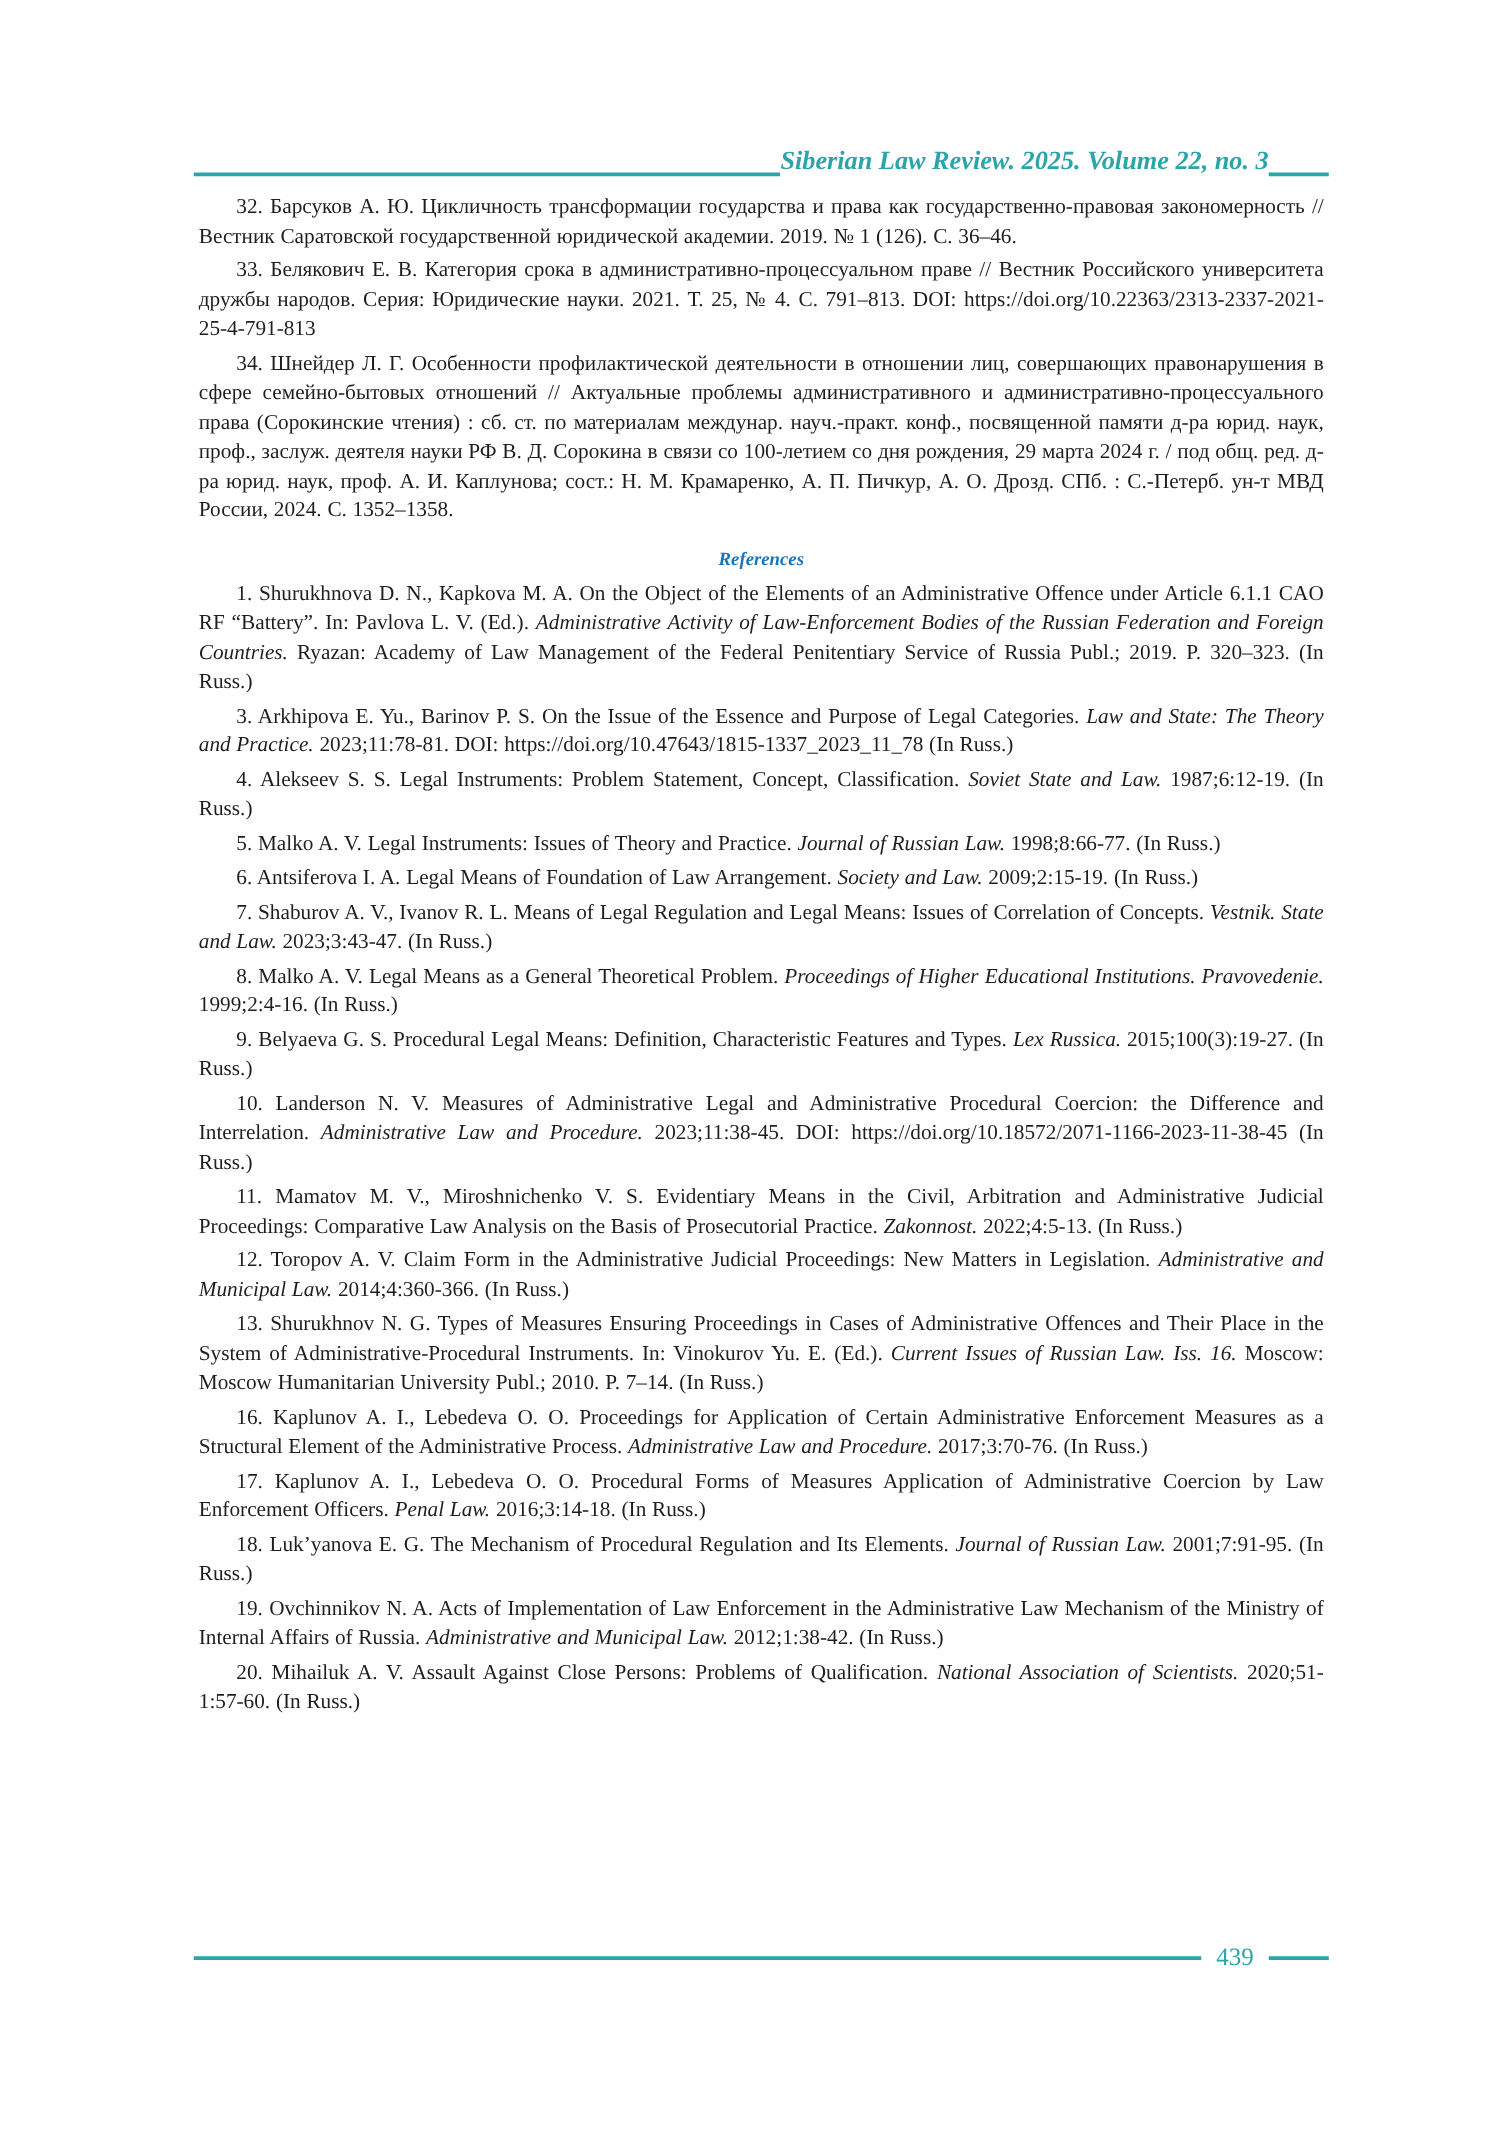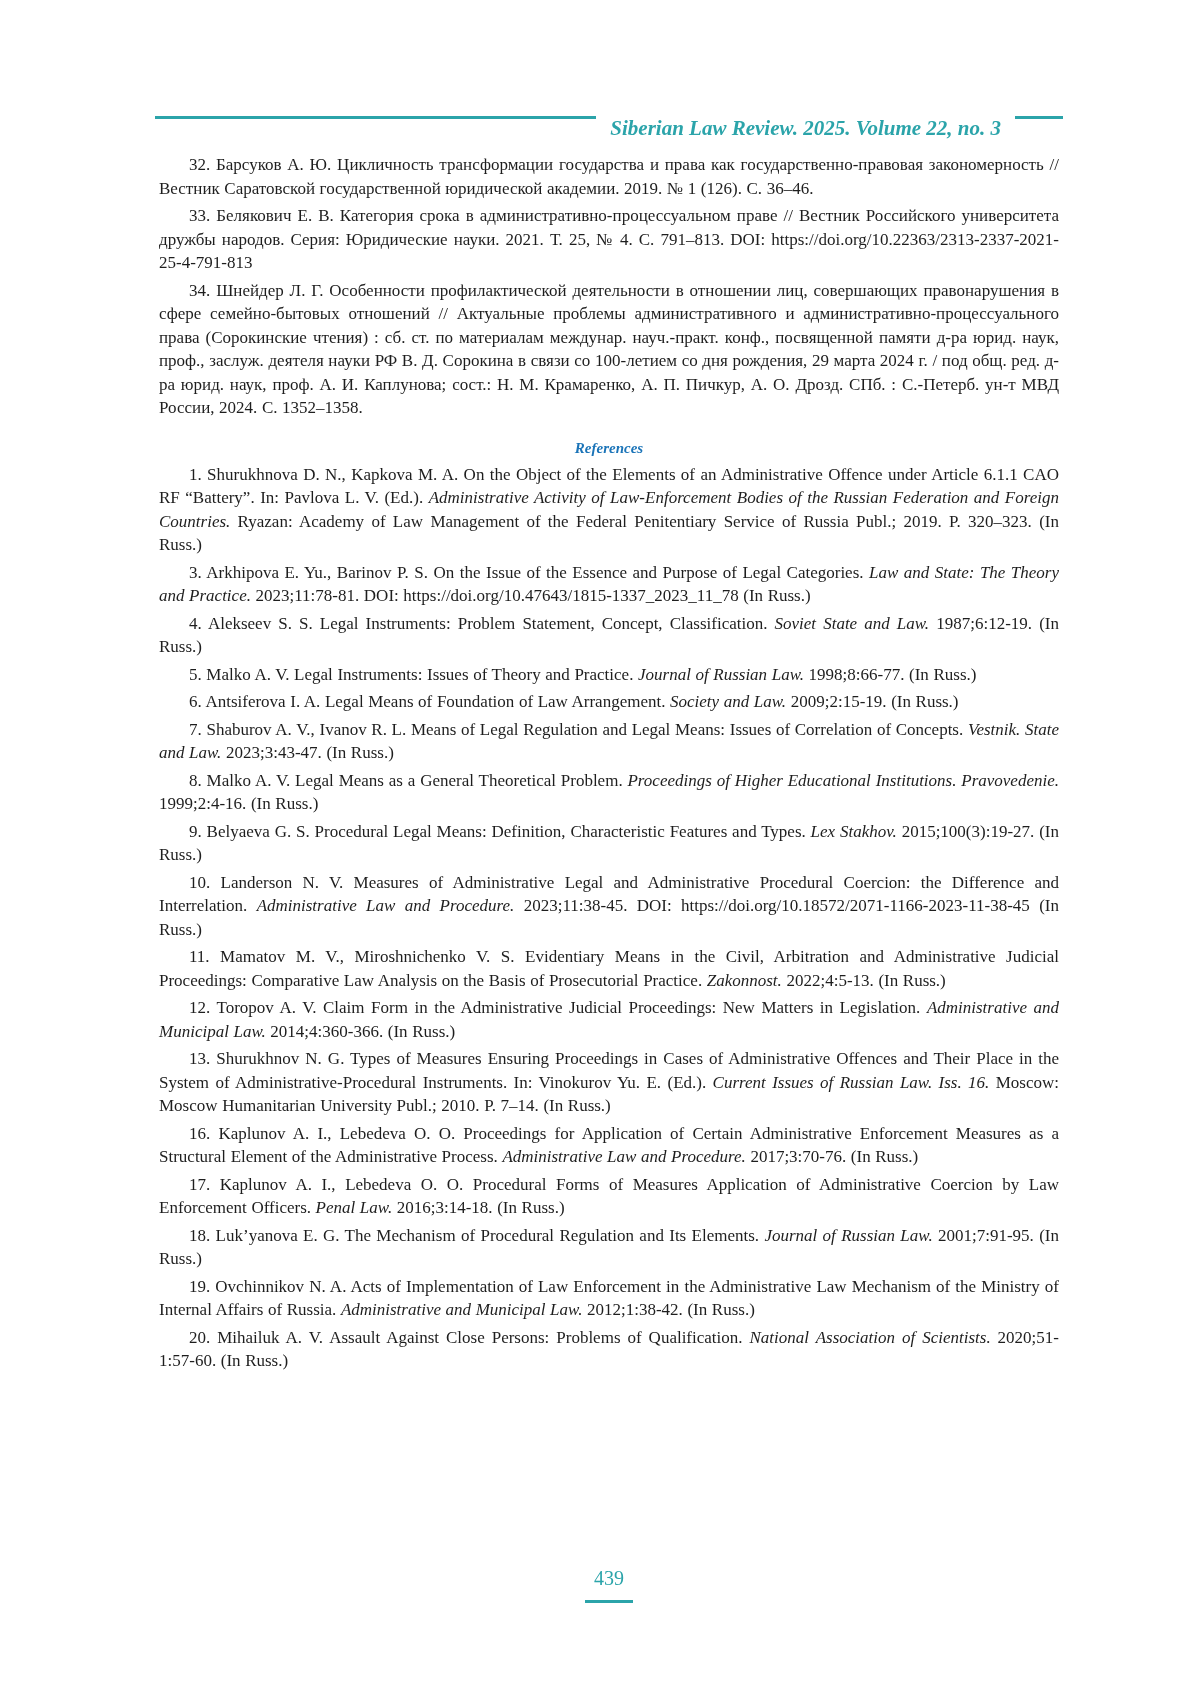--- a/index.html
+++ b/index.html
@@ -18,22 +18,21 @@
     color:var(--ink);
   }
   .content{
     position:absolute;
     left:155px;
     top:116px;
     width:908px;
   }
   .page-header{
     display:flex;
-    align-items:flex-start;
-    gap:14px;
+    align-items:flex-end;
     margin-bottom:12px;
   }
   .rule{
     height:3px;
     background:var(--teal);
   }
   .rule-long{flex:1;}
   .rule-short{width:48px;}
   .journal-title{
     font-style:italic;
@@ -59,21 +58,20 @@
     color:var(--blue);
   }
   .page-footer{
     position:absolute;
     left:155px;
     top:1556px;
     width:908px;
     display:flex;
     align-items:center;
     gap:12px;
-    flex-direction:column;
   }
   .page-number{
     color:var(--teal);
     font-size:20px;
     line-height:20px;
     white-space:nowrap;
   }
 </style>
 </head>
 <body>
@@ -97,21 +95,21 @@
     <h2 class="references-heading">References</h2>
 
     <div lang="en">
         <p class="ref"><span>1. Shurukhnova D. N., Kapkova M. A. On the Object of the Elements of an Administrative Offence under Article 6.1.1 CAO RF “Battery”. In: Pavlova L. V. (Ed.). </span><i>Administrative Activity of Law-Enforcement Bodies of the Russian Federation and Foreign Countries.</i><span> Ryazan: Academy of Law Management of the Federal Penitentiary Service of Russia Publ.; 2019. P. 320–323. (In Russ.)</span></p>
         <p class="ref"><span>3. Arkhipova E. Yu., Barinov P. S. On the Issue of the Essence and Purpose of Legal Categories. </span><i>Law and State: The Theory and Practice.</i><span> 2023;11:78-81. DOI: https://doi.org/10.47643/1815-1337_2023_11_78 (In Russ.)</span></p>
         <p class="ref"><span>4. Alekseev S. S. Legal Instruments: Problem Statement, Concept, Classification. </span><i>Soviet State and Law.</i><span> 1987;6:12-19. (In Russ.)</span></p>
         <p class="ref"><span>5. Malko A. V. Legal Instruments: Issues of Theory and Practice. </span><i>Journal of Russian Law.</i><span> 1998;8:66-77. (In Russ.)</span></p>
         <p class="ref"><span>6. Antsiferova I. A. Legal Means of Foundation of Law Arrangement. </span><i>Society and Law.</i><span> 2009;2:15-19. (In Russ.)</span></p>
         <p class="ref"><span>7. Shaburov A. V., Ivanov R. L. Means of Legal Regulation and Legal Means: Issues of Correlation of Concepts. </span><i>Vestnik. State and Law.</i><span> 2023;3:43-47. (In Russ.)</span></p>
         <p class="ref"><span>8. Malko A. V. Legal Means as a General Theoretical Problem. </span><i>Proceedings of Higher Educational Institutions. Pravovedenie.</i><span> 1999;2:4-16. (In Russ.)</span></p>
-        <p class="ref"><span>9. Belyaeva G. S. Procedural Legal Means: Definition, Characteristic Features and Types. </span><i>Lex Stakhov.</i><span> 2015;100(3):19-27. (In Russ.)</span></p>
+        <p class="ref"><span>9. Belyaeva G. S. Procedural Legal Means: Definition, Characteristic Features and Types. </span><i>Lex Russica.</i><span> 2015;100(3):19-27. (In Russ.)</span></p>
         <p class="ref"><span>10. Landerson N. V. Measures of Administrative Legal and Administrative Procedural Coercion: the Difference and Interrelation. </span><i>Administrative Law and Procedure.</i><span> 2023;11:38-45. DOI: https://doi.org/10.18572/2071-1166-2023-11-38-45 (In Russ.)</span></p>
         <p class="ref"><span>11. Mamatov M. V., Miroshnichenko V. S. Evidentiary Means in the Civil, Arbitration and Administrative Judicial Proceedings: Comparative Law Analysis on the Basis of Prosecutorial Practice. </span><i>Zakonnost.</i><span> 2022;4:5-13. (In Russ.)</span></p>
         <p class="ref"><span>12. Toropov A. V. Claim Form in the Administrative Judicial Proceedings: New Matters in Legislation. </span><i>Administrative and Municipal Law.</i><span> 2014;4:360-366. (In Russ.)</span></p>
         <p class="ref"><span>13. Shurukhnov N. G. Types of Measures Ensuring Proceedings in Cases of Administrative Offences and Their Place in the System of Administrative-Procedural Instruments. In: Vinokurov Yu. E. (Ed.). </span><i>Current Issues of Russian Law. Iss. 16.</i><span> Moscow: Moscow Humanitarian University Publ.; 2010. P. 7–14. (In Russ.)</span></p>
         <p class="ref"><span>16. Kaplunov A. I., Lebedeva O. O. Proceedings for Application of Certain Administrative Enforcement Measures as a Structural Element of the Administrative Process. </span><i>Administrative Law and Procedure.</i><span> 2017;3:70-76. (In Russ.)</span></p>
         <p class="ref"><span>17. Kaplunov A. I., Lebedeva O. O. Procedural Forms of Measures Application of Administrative Coercion by Law Enforcement Officers. </span><i>Penal Law.</i><span> 2016;3:14-18. (In Russ.)</span></p>
         <p class="ref"><span>18. Luk’yanova E. G. The Mechanism of Procedural Regulation and Its Elements. </span><i>Journal of Russian Law.</i><span> 2001;7:91-95. (In Russ.)</span></p>
         <p class="ref"><span>19. Ovchinnikov N. A. Acts of Implementation of Law Enforcement in the Administrative Law Mechanism of the Ministry of Internal Affairs of Russia. </span><i>Administrative and Municipal Law.</i><span> 2012;1:38-42. (In Russ.)</span></p>
         <p class="ref"><span>20. Mihailuk A. V. Assault Against Close Persons: Problems of Qualification. </span><i>National Association of Scientists.</i><span> 2020;51-1:57-60. (In Russ.)</span></p>
       </div>

